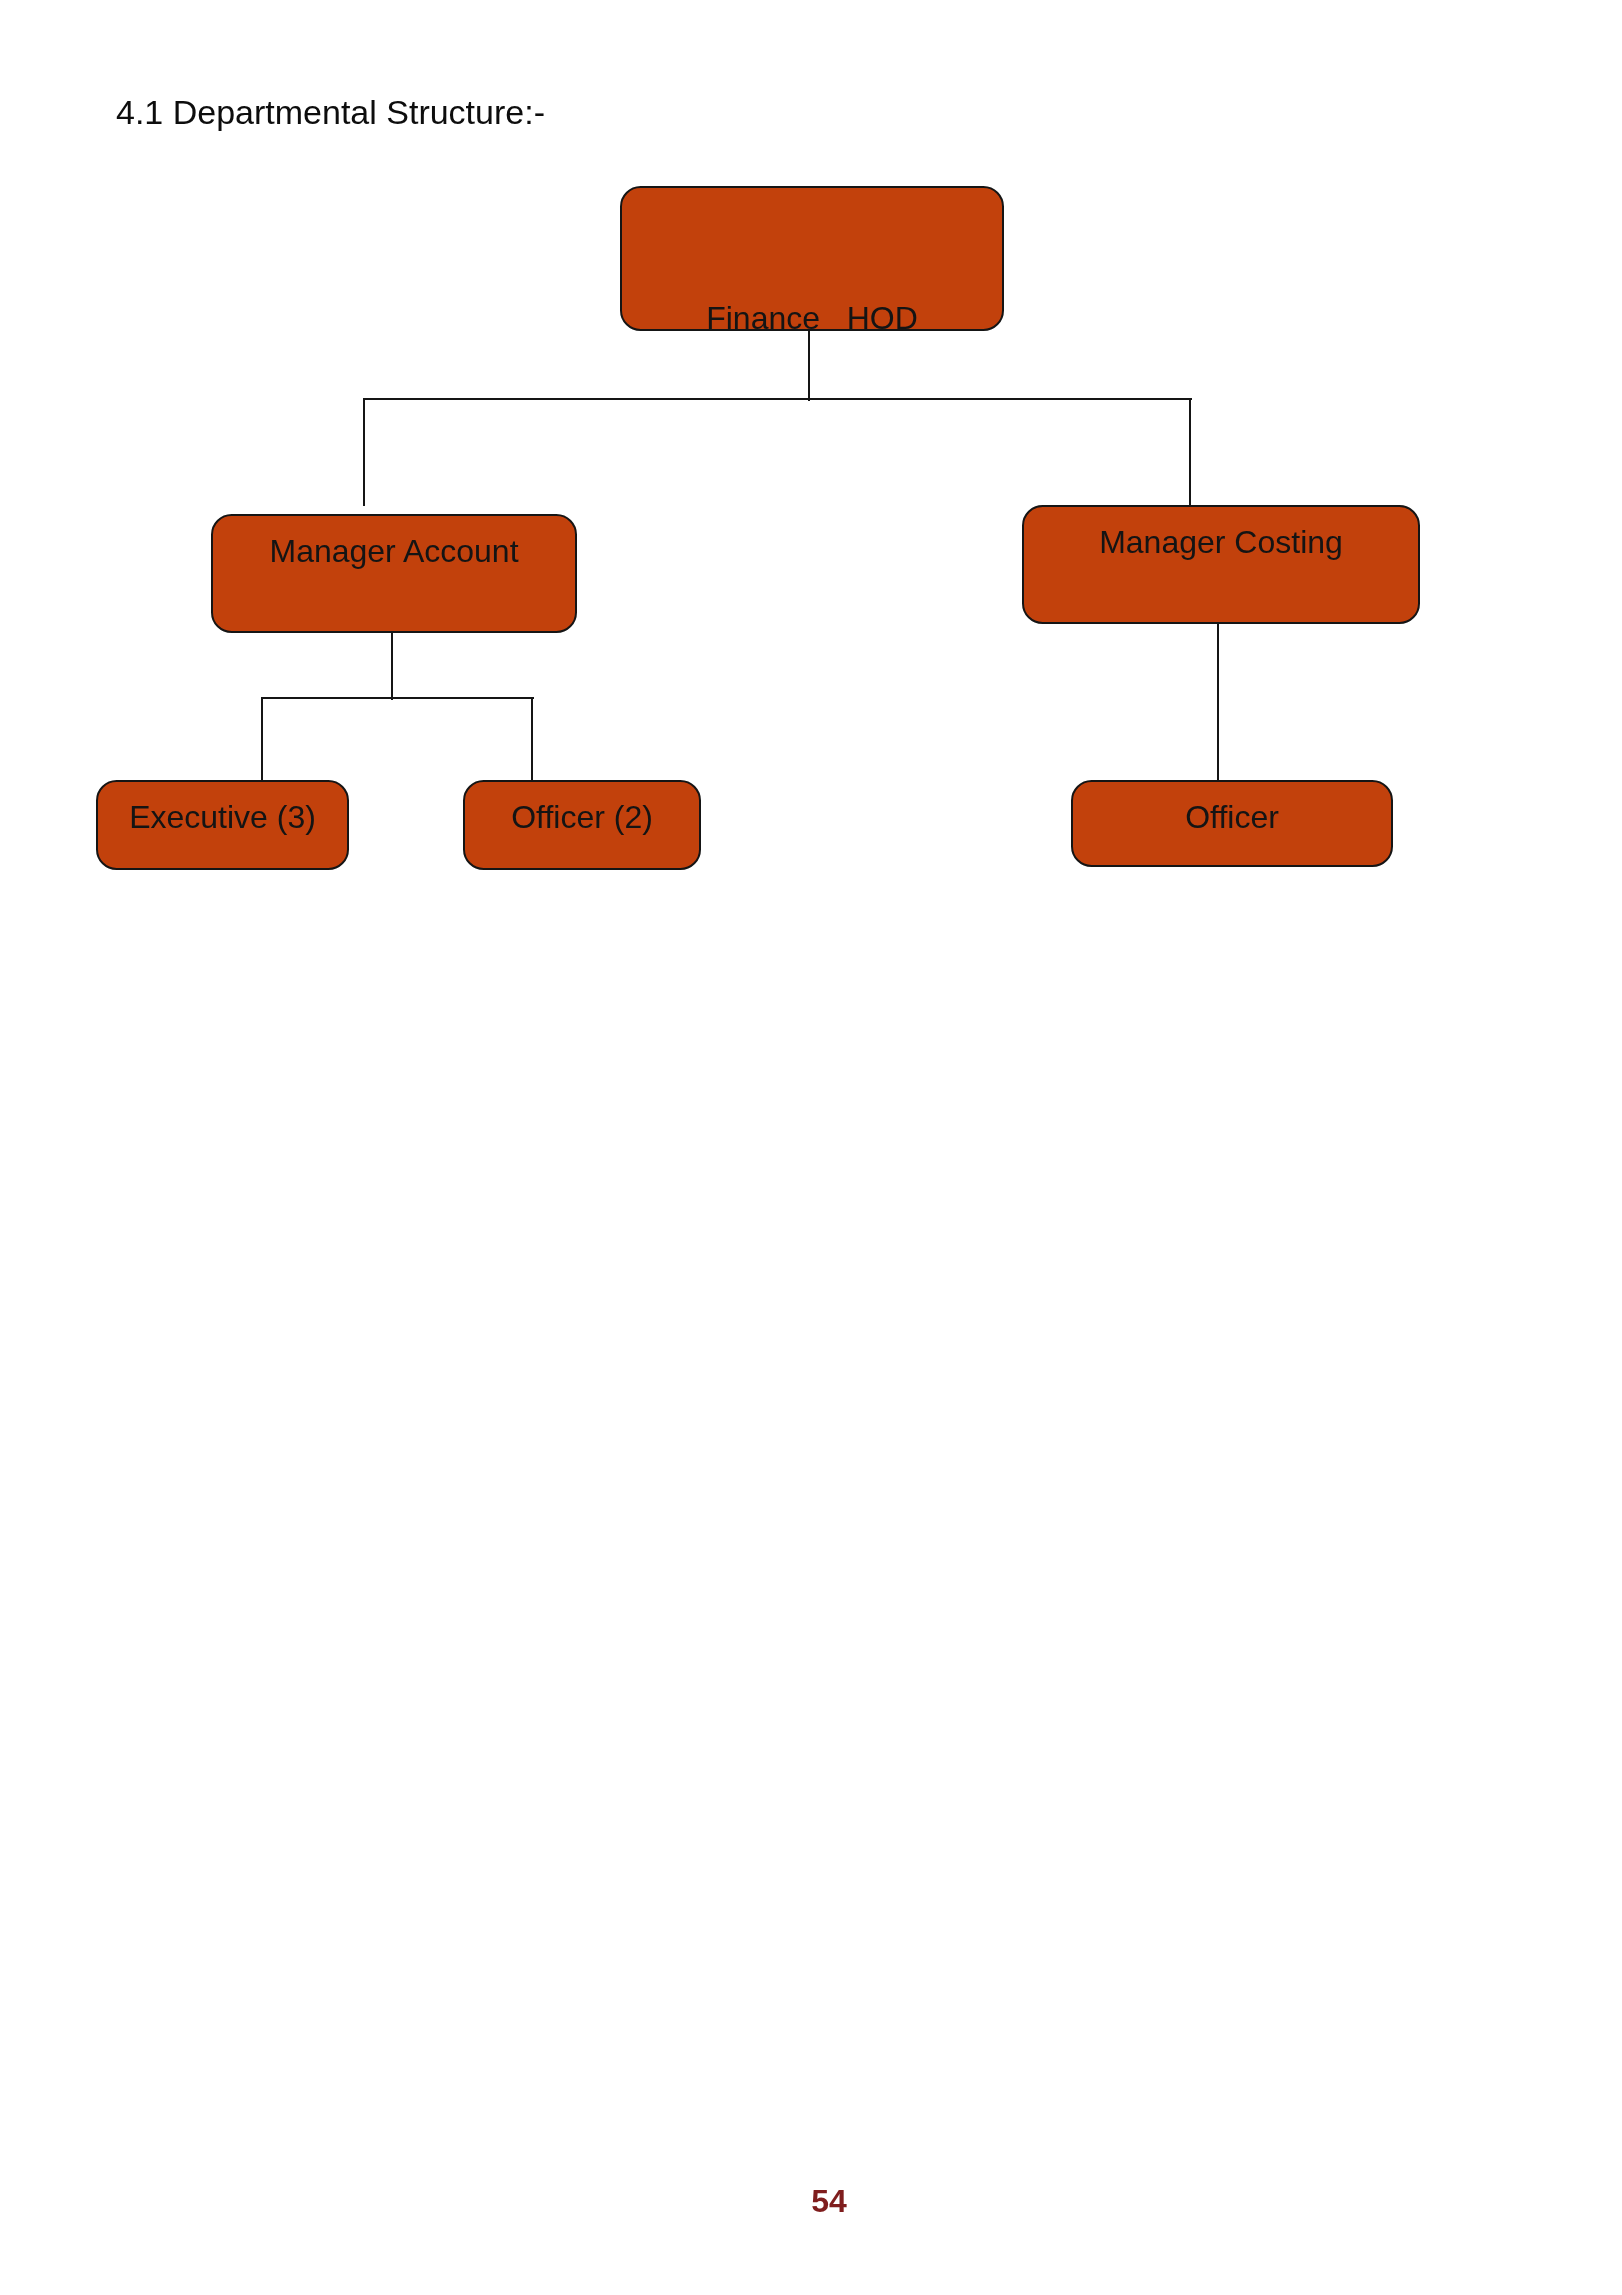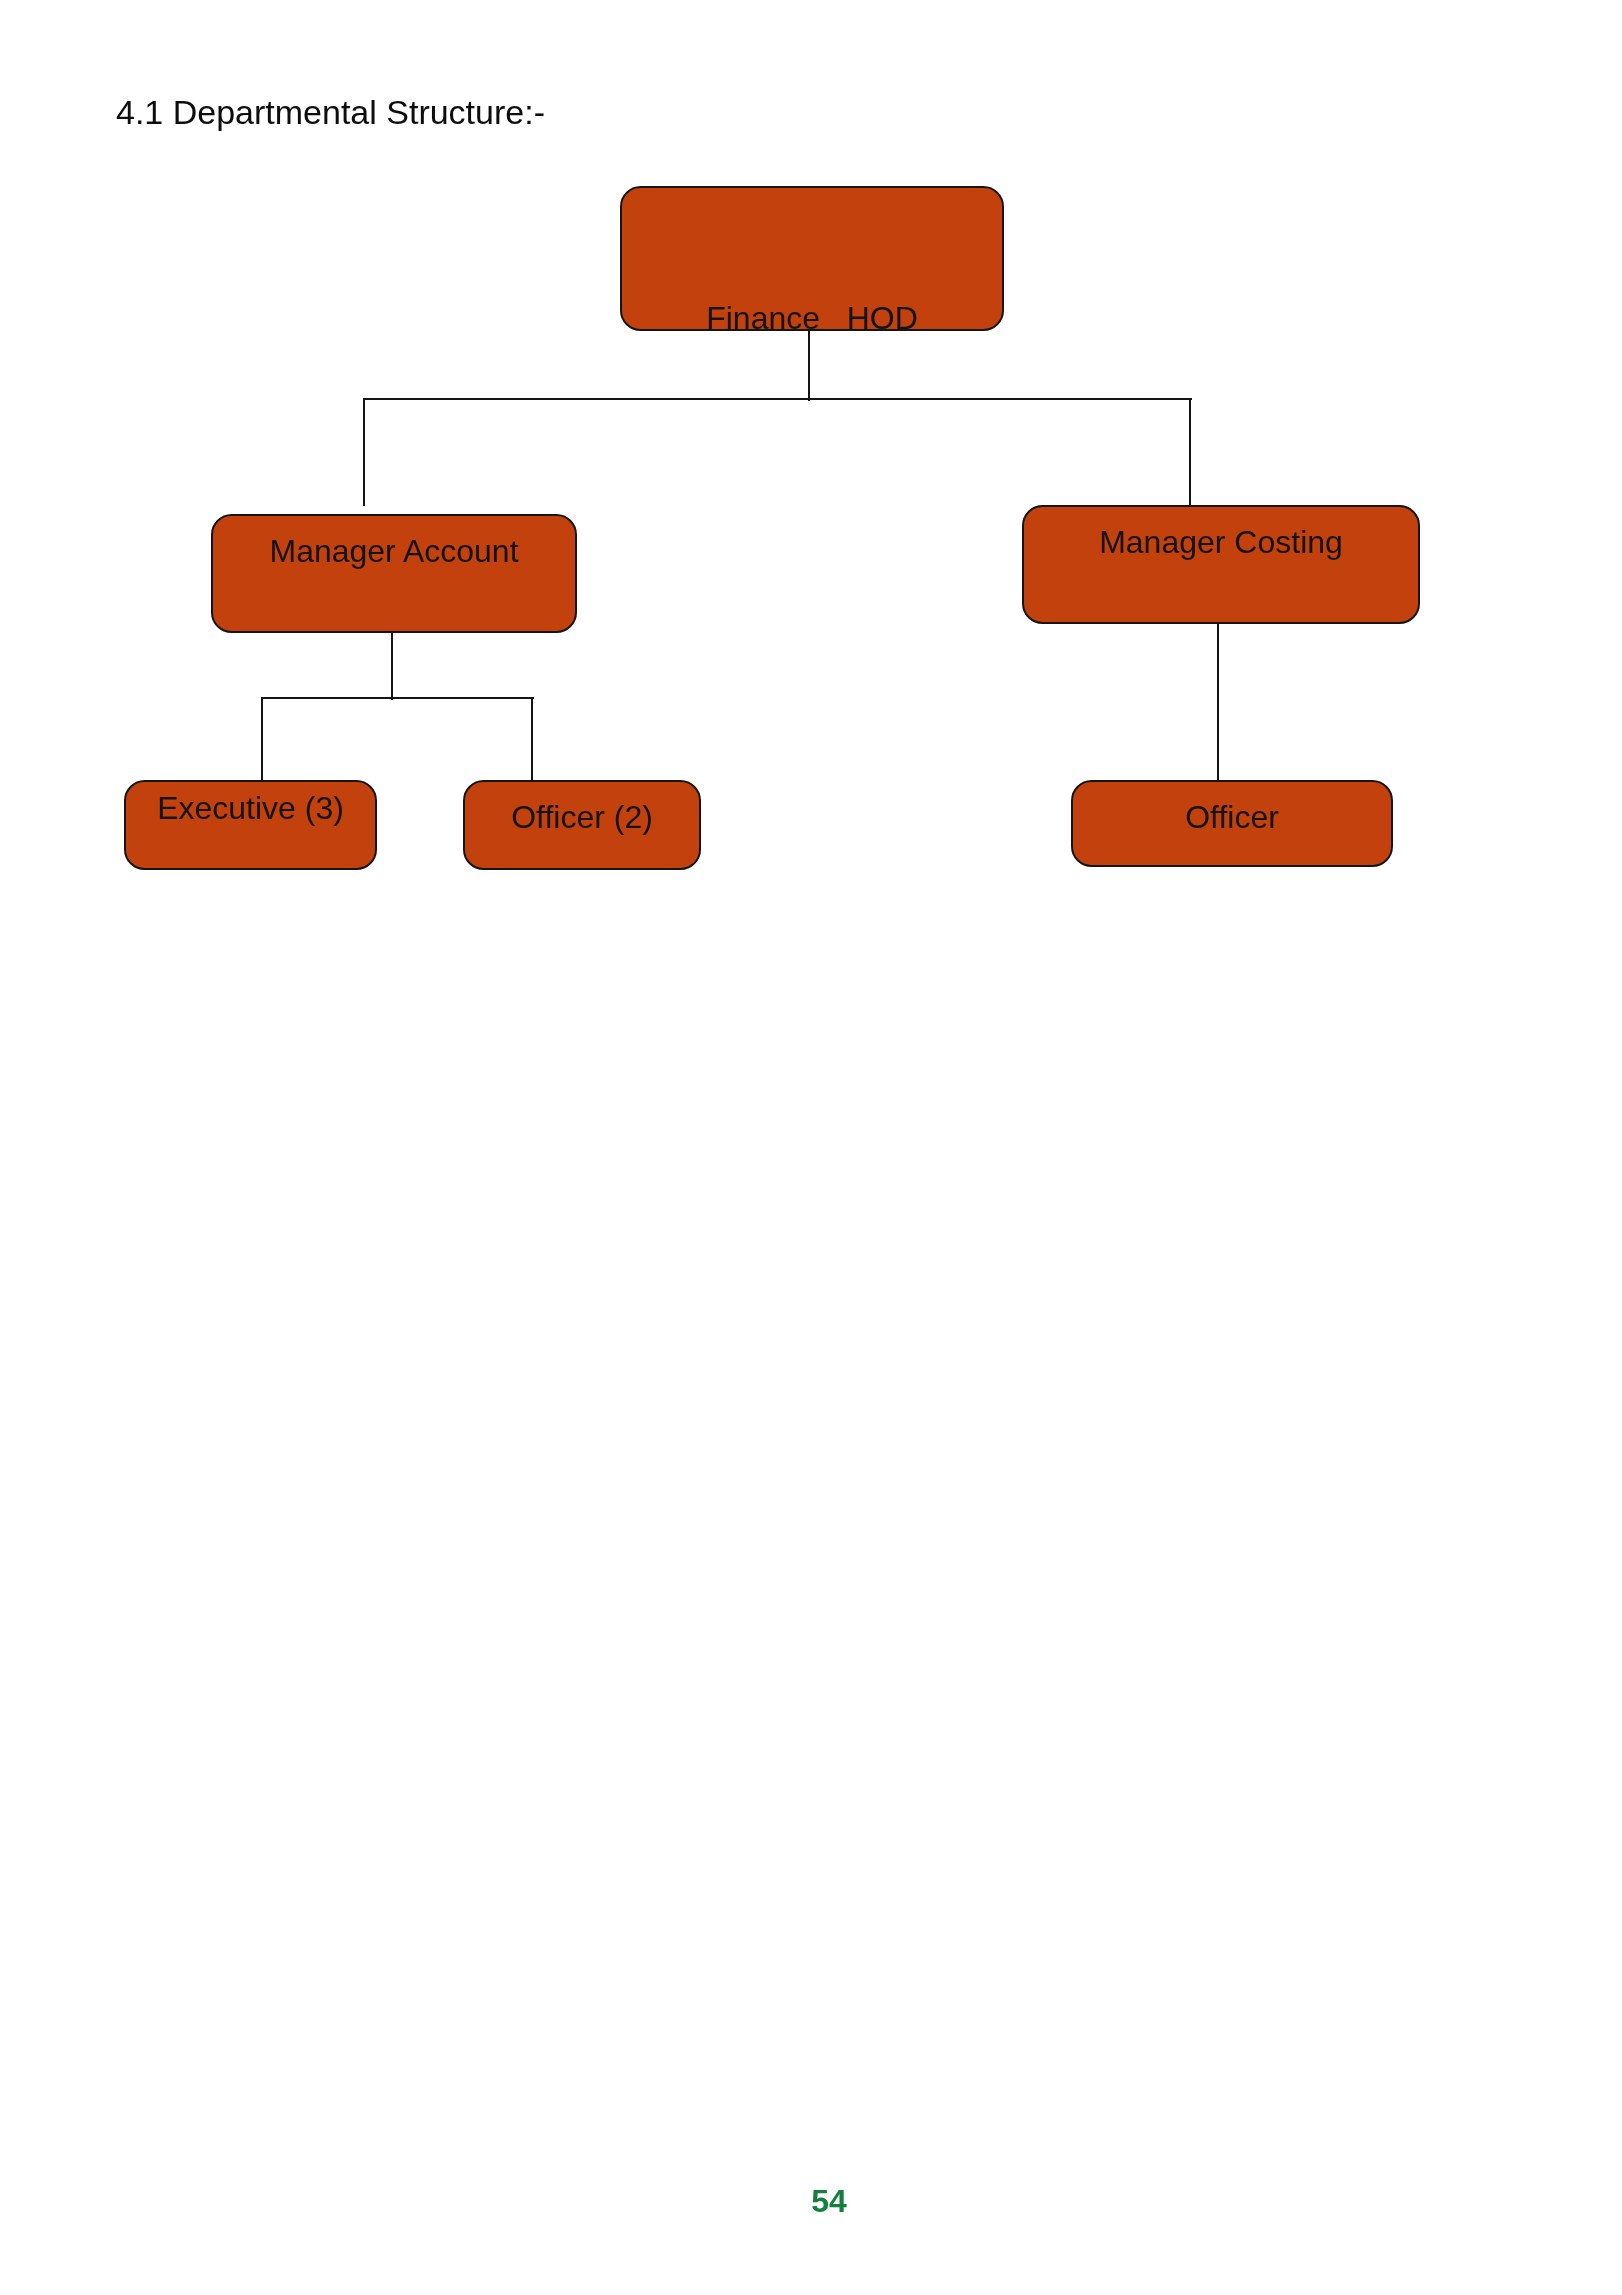--- a/index.html
+++ b/index.html
@@ -34,21 +34,21 @@
     background: #c2410c;
     text-align: center;
     font-size: 32px;
     line-height: 49px;
     white-space: pre;
     color: #141414;
   }
   .node-finance   { left: 620px;  top: 186px; width: 384px; height: 145px; padding-top: 8px; }
   .node-mgr-acct  { left: 211px;  top: 514px; width: 366px; height: 119px; padding-top: 11px; }
   .node-mgr-cost  { left: 1022px; top: 505px; width: 398px; height: 119px; padding-top: 11px; }
-  .node-executive { left: 96px;  top: 780px; width: 253px; height: 90px; padding-top: 2px; margin-left: 28px; }
+  .node-executive { left: 96px;  top: 780px; width: 253px; height: 90px; padding-top: 11px; }
   .node-officer2  { left: 463px;  top: 780px; width: 238px; height: 90px; padding-top: 11px; }
   .node-officer   { left: 1071px; top: 780px; width: 322px; height: 87px; padding-top: 11px; }
   .line {
     position: absolute;
     background: #151515;
   }
   .v { width: 2.4px; }
   .h { height: 2.4px; }
   .line-v1  { left: 808px; top: 330px; height: 71px;  }
   .line-h1  { left: 363px;  top: 398px; width: 829px; }
@@ -60,21 +60,21 @@
   .line-d2r { left: 531px;  top: 697px; height: 85px; }
   .line-v3  { left: 1217px; top: 622px; height: 160px; }
   .page-number {
     position: absolute;
     left: 750px;
     top: 2183px;
     width: 158px;
     text-align: center;
     font-size: 32px;
     font-weight: bold;
-    color: #15803d;
+    color: #7f1d1d;
   }
 </style>
 </head>
 <body>
 
 <div class="page">
 
   <div class="heading">4.1 Departmental Structure:-</div>
 
   <div>

